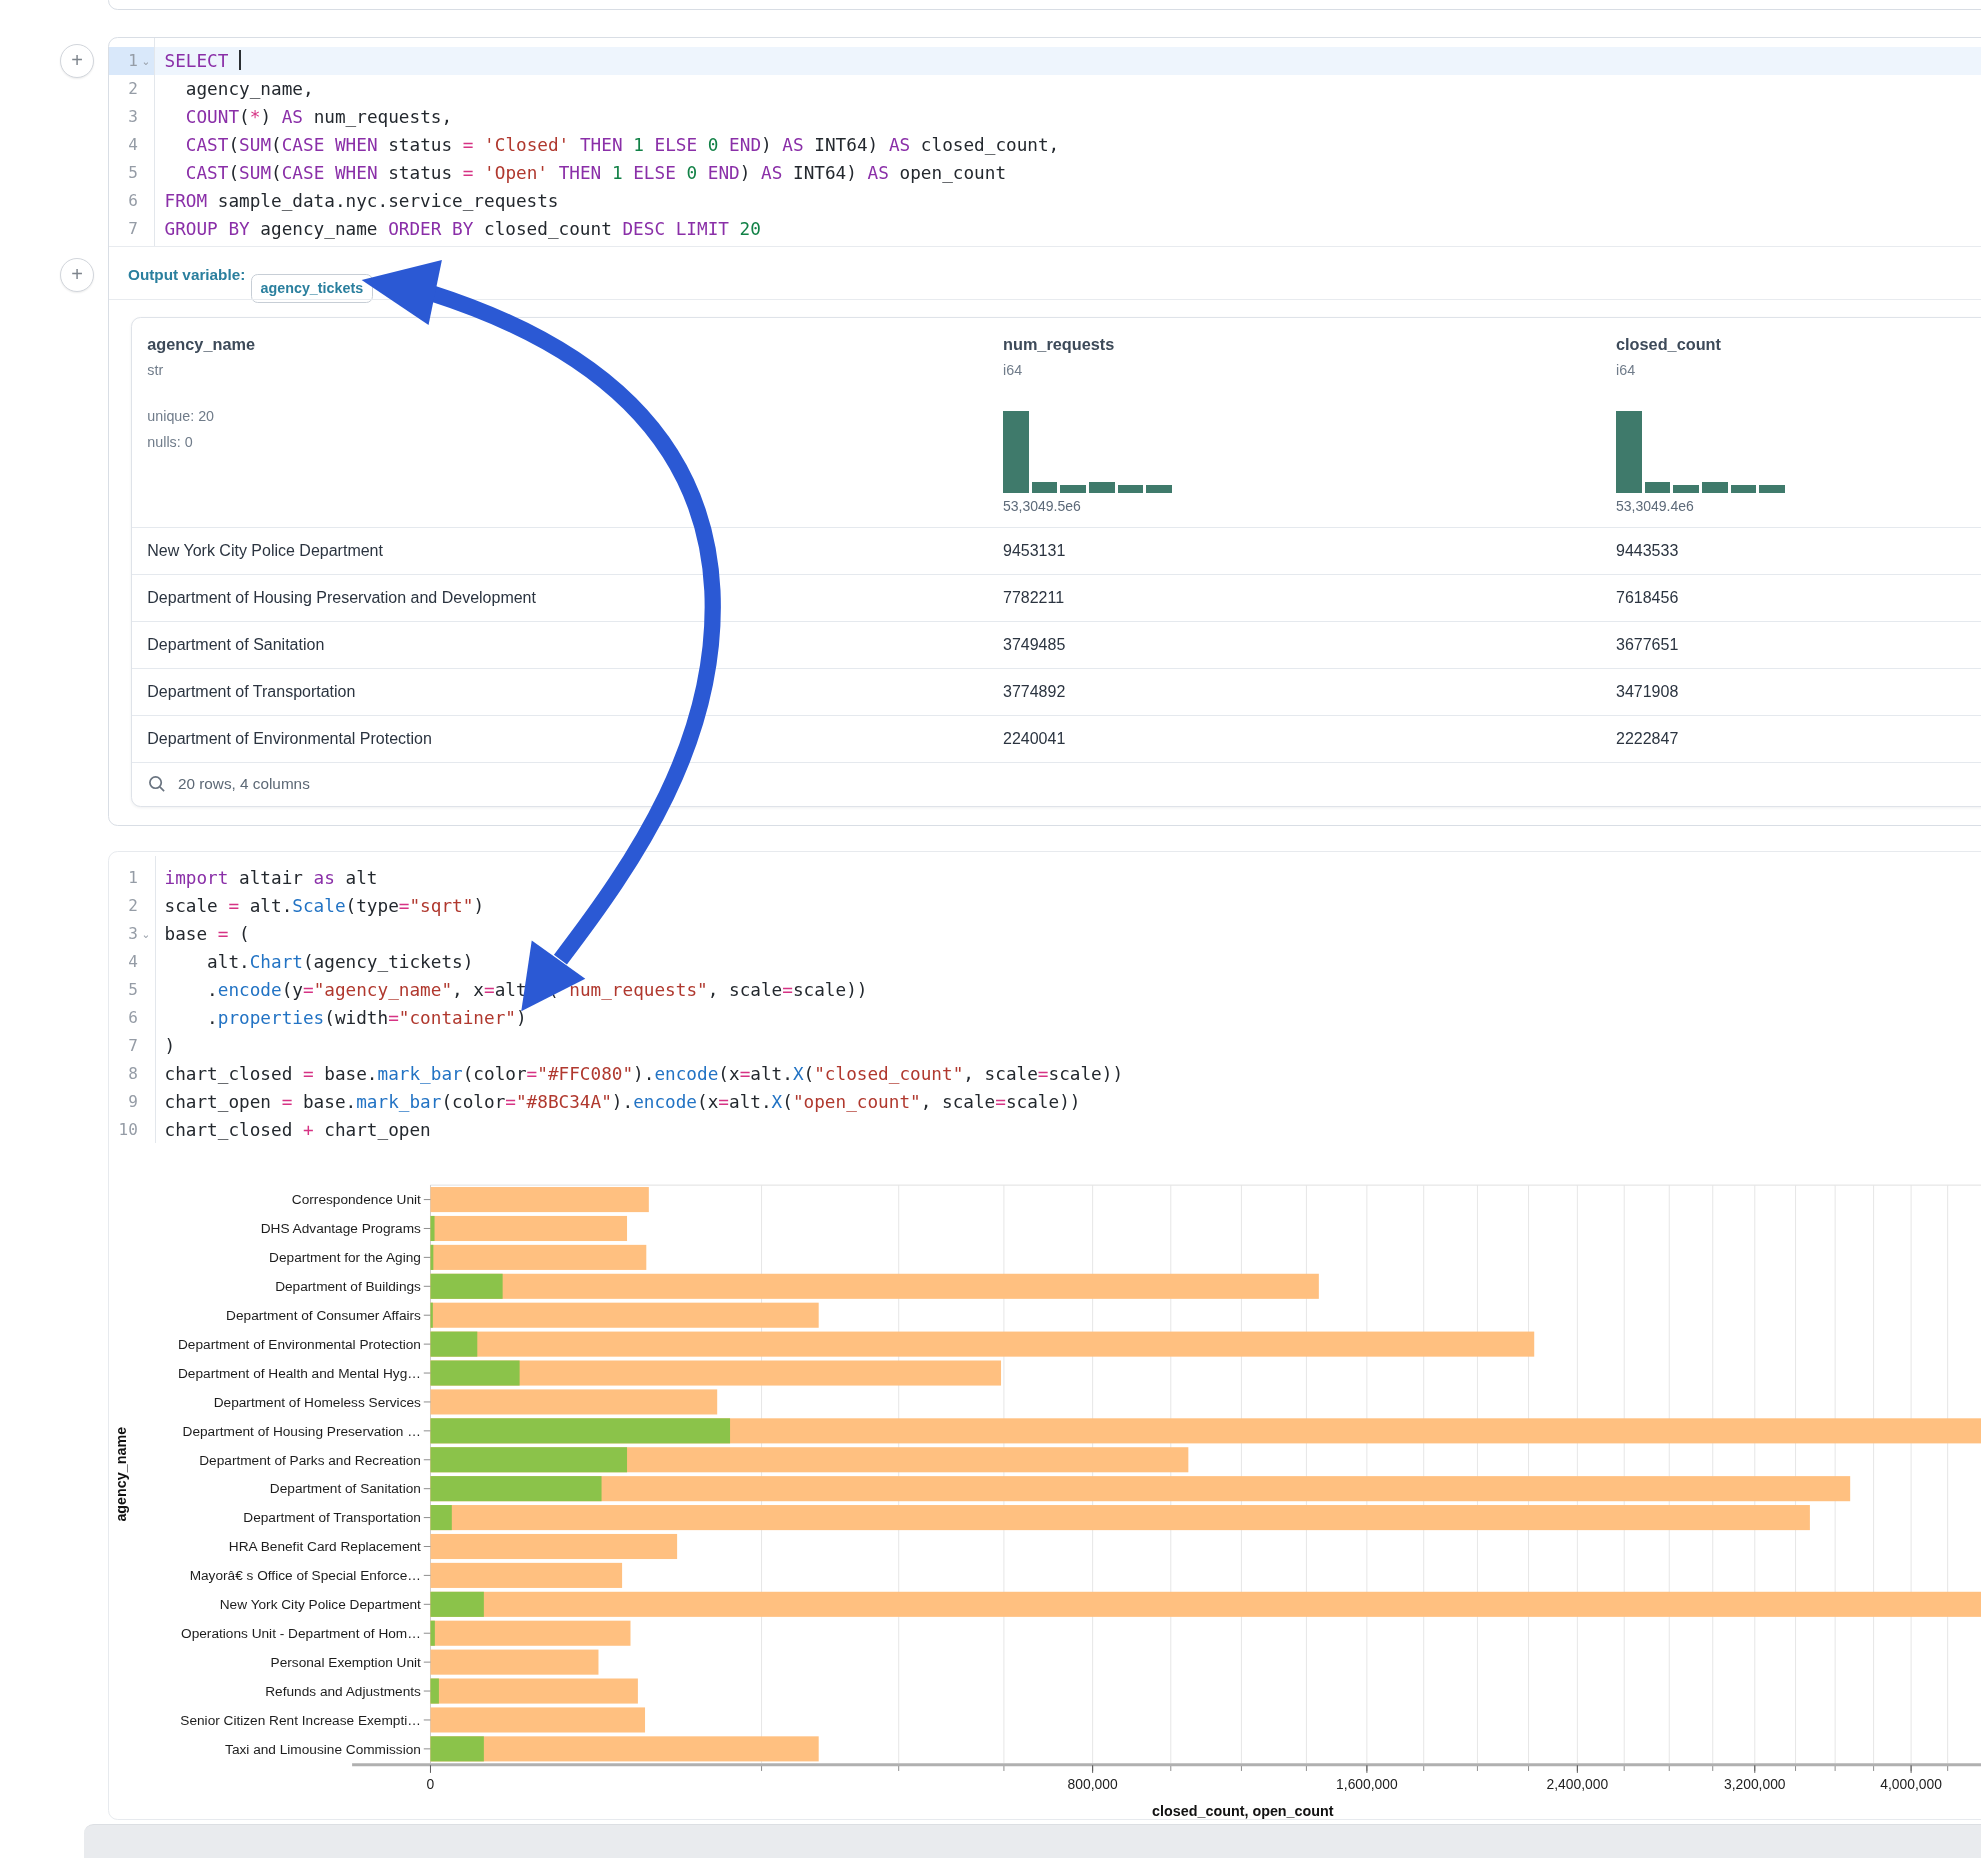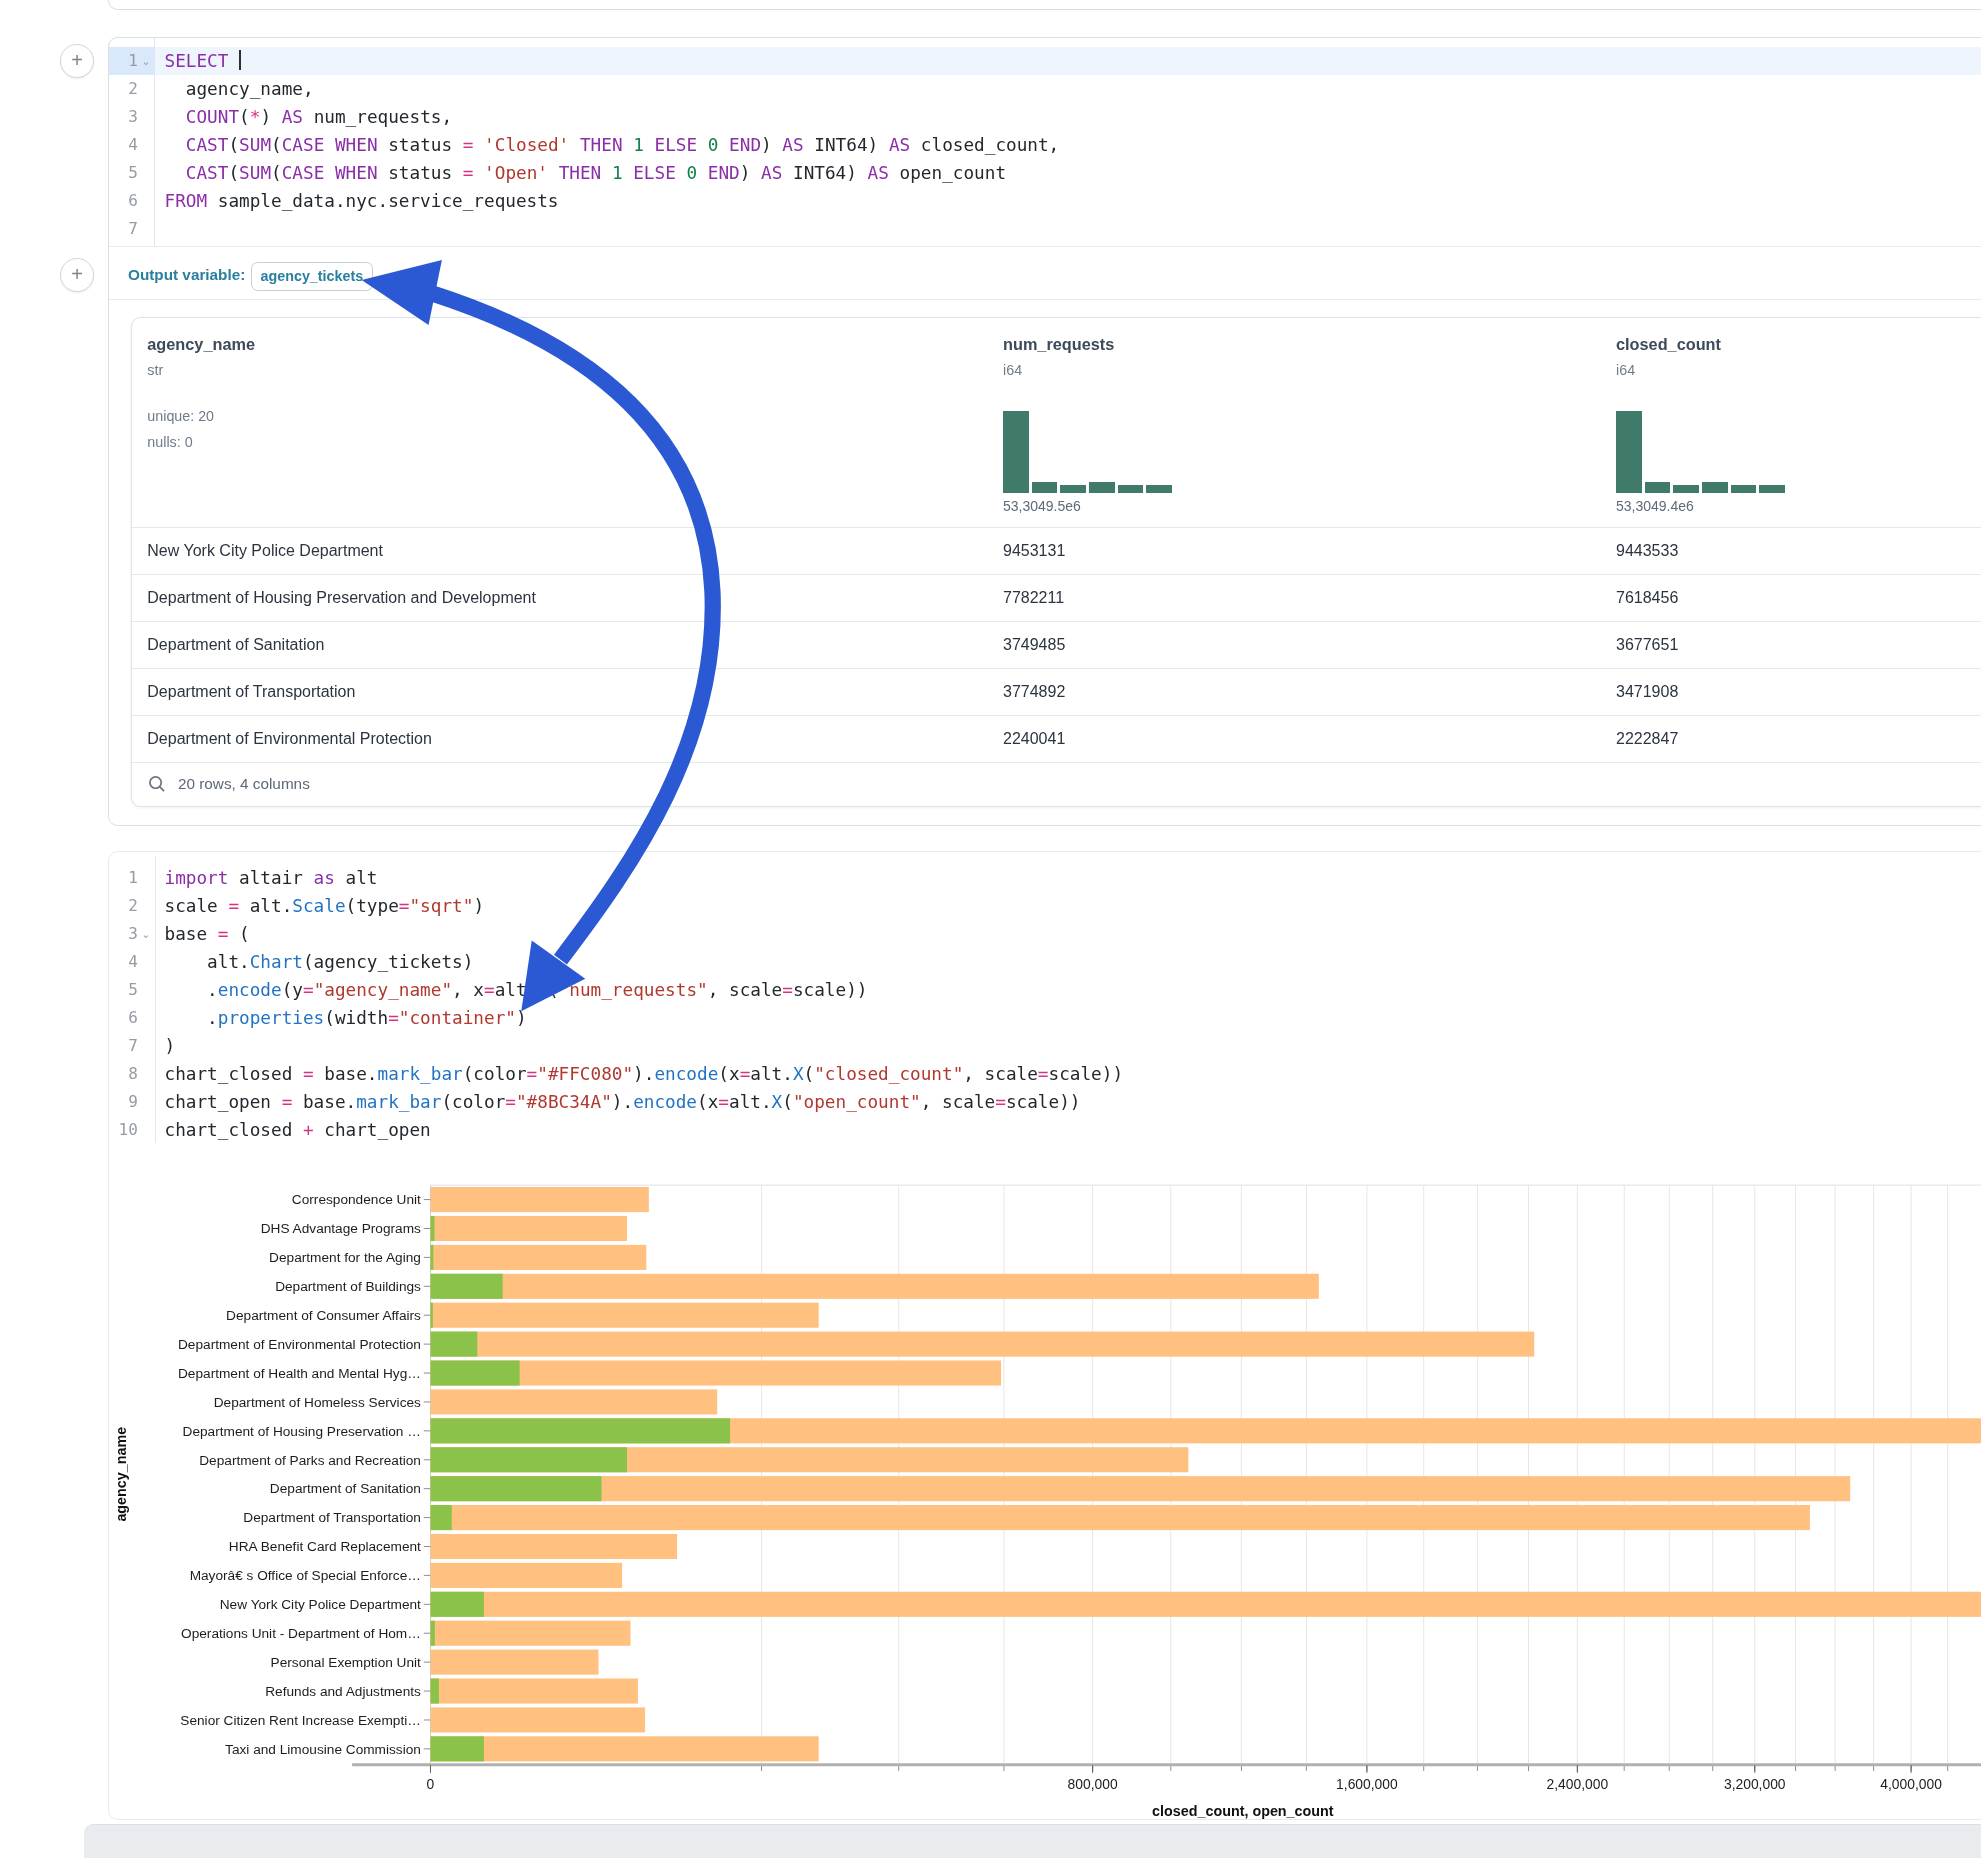--- a/index.html
+++ b/index.html
@@ -120,27 +120,28 @@
           <span class="ln">6</span>
           <span class="chev"></span>
         </span>
         <pre class="ct"><span class="tok-k">FROM</span><span class="tok-t"> sample_data.nyc.service_requests</span></pre>
       </div>
       <div class="cl">
         <span class="lnbox">
           <span class="ln">7</span>
           <span class="chev"></span>
         </span>
+        <pre class="ct"><span class="tok-k">GROUP BY</span><span class="tok-t"> agency_name </span><span class="tok-k">ORDER BY</span><span class="tok-t"> closed_count </span><span class="tok-k">DESC</span><span class="tok-t"> </span><span class="tok-k">LIMIT</span><span class="tok-t"> </span><span class="tok-n">20</span></pre>
       </div>
     </div>
   <div class="gutter-line" style="left:45px;top:0;height:208px;"></div>
   <div class="hdiv" style="left:0;top:208px;width:100%;"></div>
 
   <div class="outvar-label" style="left:19px;top:228px;">Output variable:</div>
-  <div class="outvar-pill" style="left:142px;top:224px;">agency_tickets</div>
+  <div class="outvar-pill" style="left:142px;top:236px;">agency_tickets</div>
   <div class="hdiv" style="left:0;top:261px;width:100%;"></div>
 </div>
 
 <div class="table-card">
 
   <div class="col-name" style="left:15.3px;">agency_name</div>
   <div class="col-type" style="left:15.3px;">str</div>
   <div class="col-meta" style="left:15.3px;top:90px;">unique: 20</div>
   <div class="col-meta" style="left:15.3px;top:116px;">nulls: 0</div>
 

